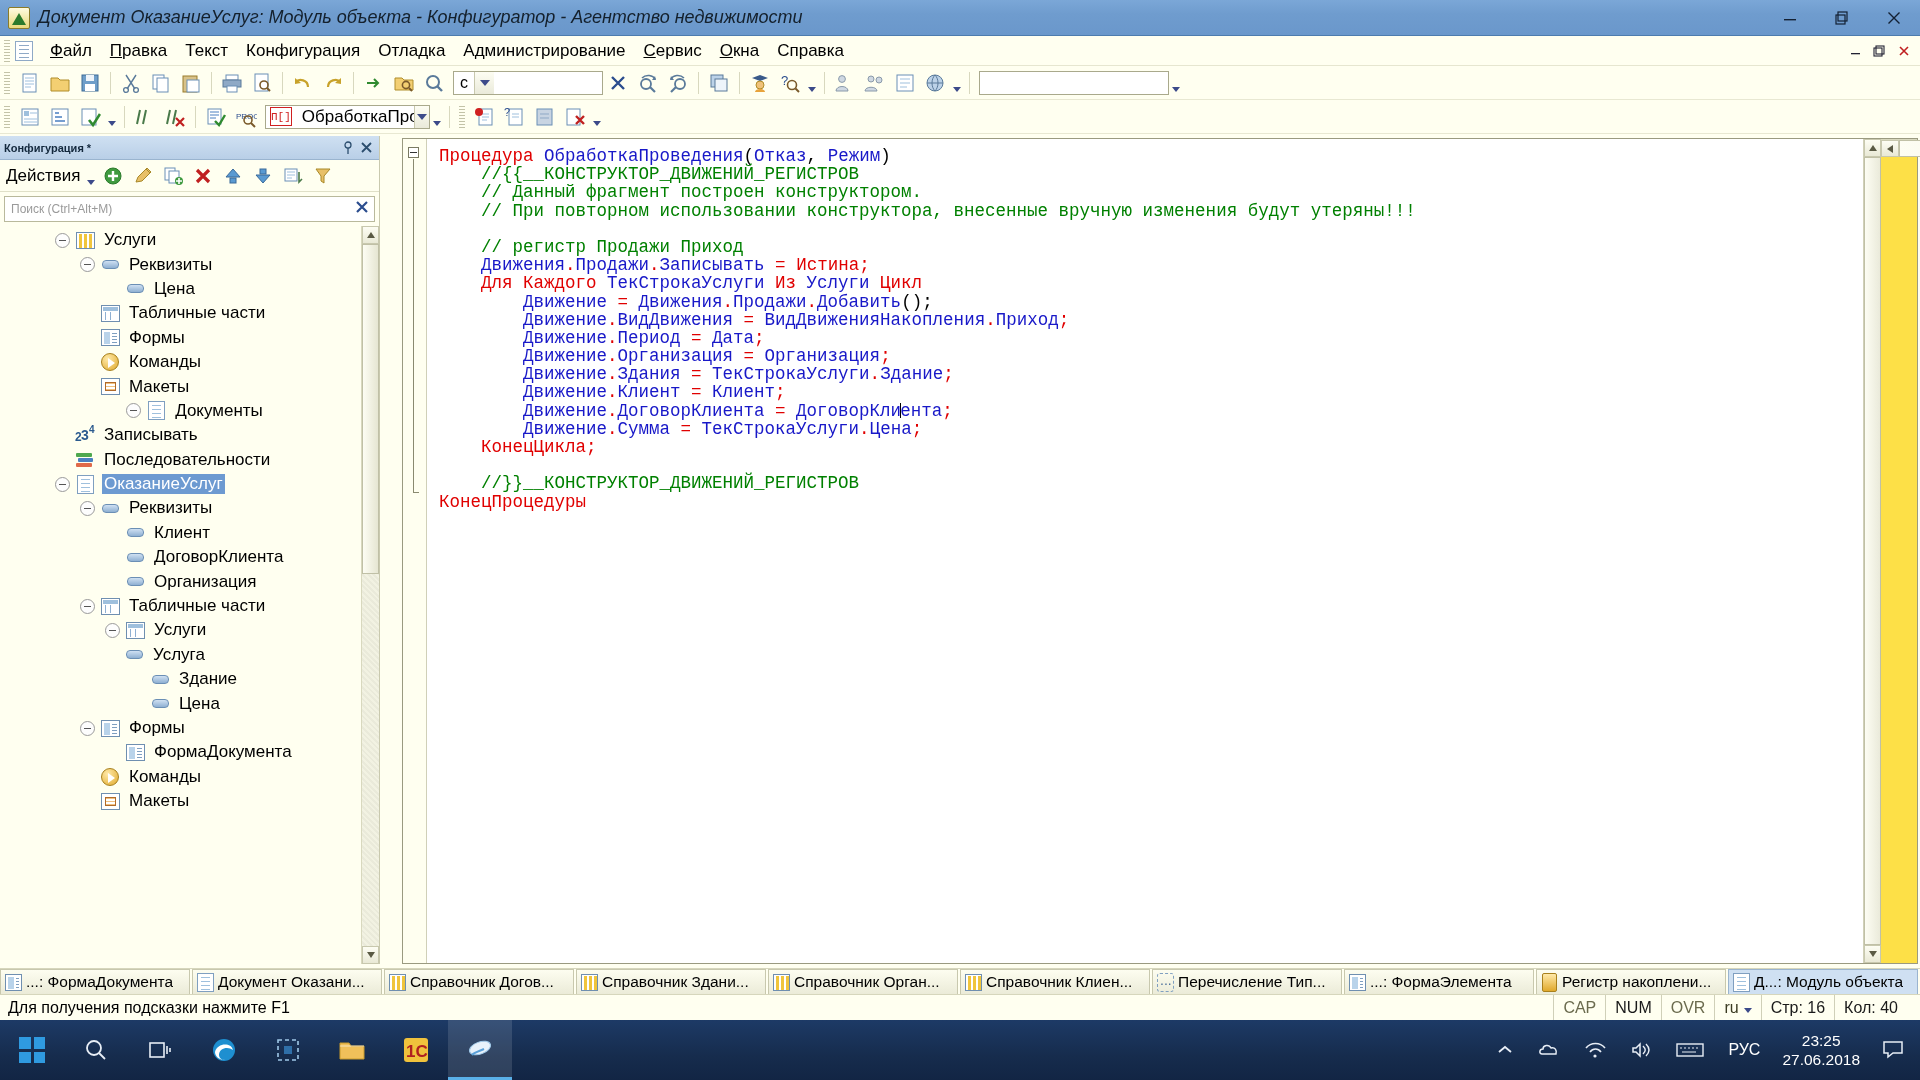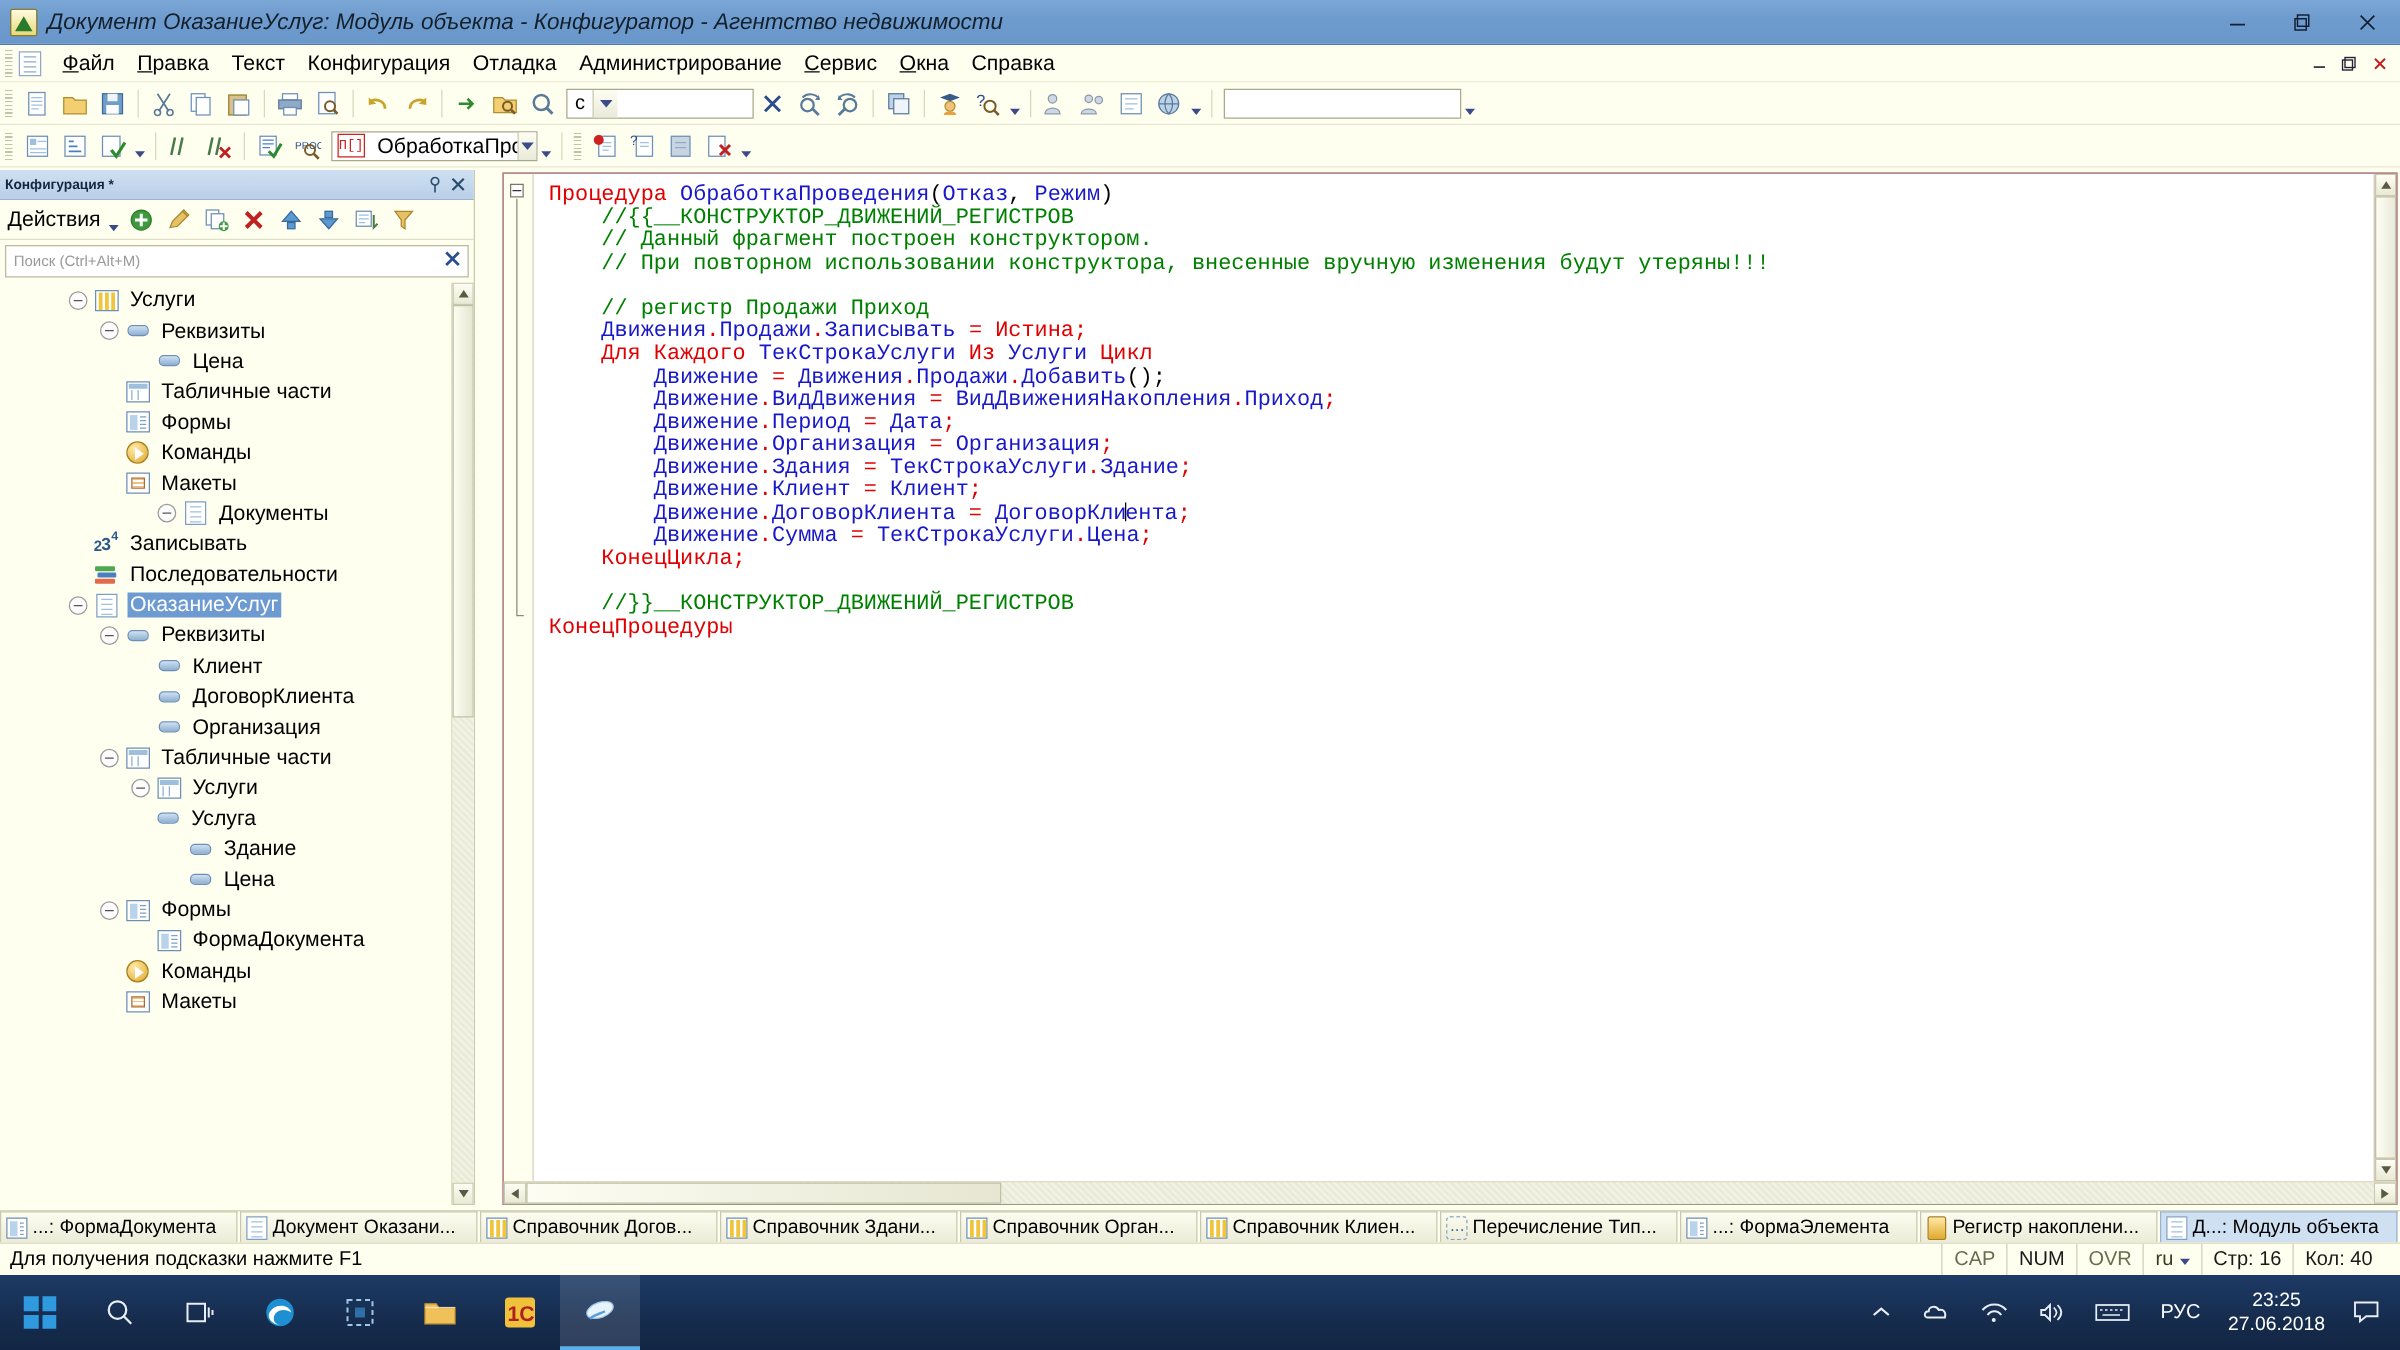--- a/index.html
+++ b/index.html
@@ -202,22 +202,22 @@
     background: linear-gradient(to right,#fdfdf3,#e6e6d2); border: 1px solid #c0c0a6;
   }
   .tri-up { width:0;height:0;border-left:4px solid transparent;border-right:4px solid transparent;border-bottom:6px solid #5a5a44; }
   .tri-dn { width:0;height:0;border-left:4px solid transparent;border-right:4px solid transparent;border-top:6px solid #5a5a44; }
   .tri-lf { width:0;height:0;border-top:4px solid transparent;border-bottom:4px solid transparent;border-right:6px solid #5a5a44; }
   .tri-rt { width:0;height:0;border-top:4px solid transparent;border-bottom:4px solid transparent;border-left:6px solid #5a5a44; }
 
   
   .editor-area { flex: 1 1 auto; display: flex; flex-direction: column; background: #fffff0; padding: 2px 0 0 22px; }
   .editor-frame {
-    flex: 1 1 auto; display: flex; flex-direction: column;
-    border: 1px solid #9a9a80; background: #ec4899; margin: 0 2px 0 0;
+    flex: 1 1 auto; display: flex; 
+    border: 1px solid #9a9a80; background: #fde047; margin: 0 2px 0 0;
   }
   .editor-body { flex: 1 1 auto; display: flex; overflow: hidden; position: relative; }
   .fold-gutter {
     width: 24px; background: #fffff0; border-right: 1px solid #d0d0b8;
     position: relative; flex: 0 0 auto;
   }
   .code {
     flex: 1 1 auto; position: relative; overflow: hidden;
     font-family: "Liberation Mono", "DejaVu Sans Mono", monospace;
     font-size: 17.5px; line-height: 18.2px; padding: 8px 0 0 12px;

